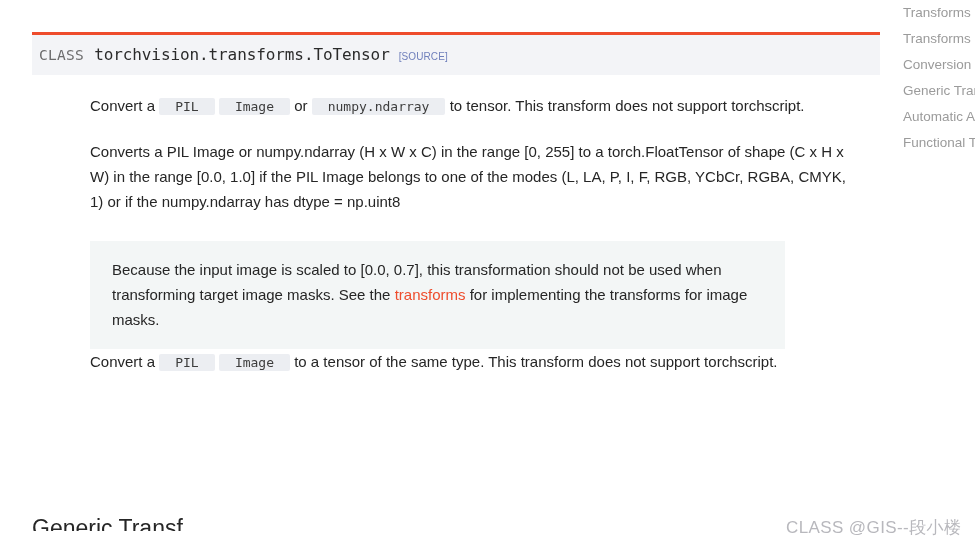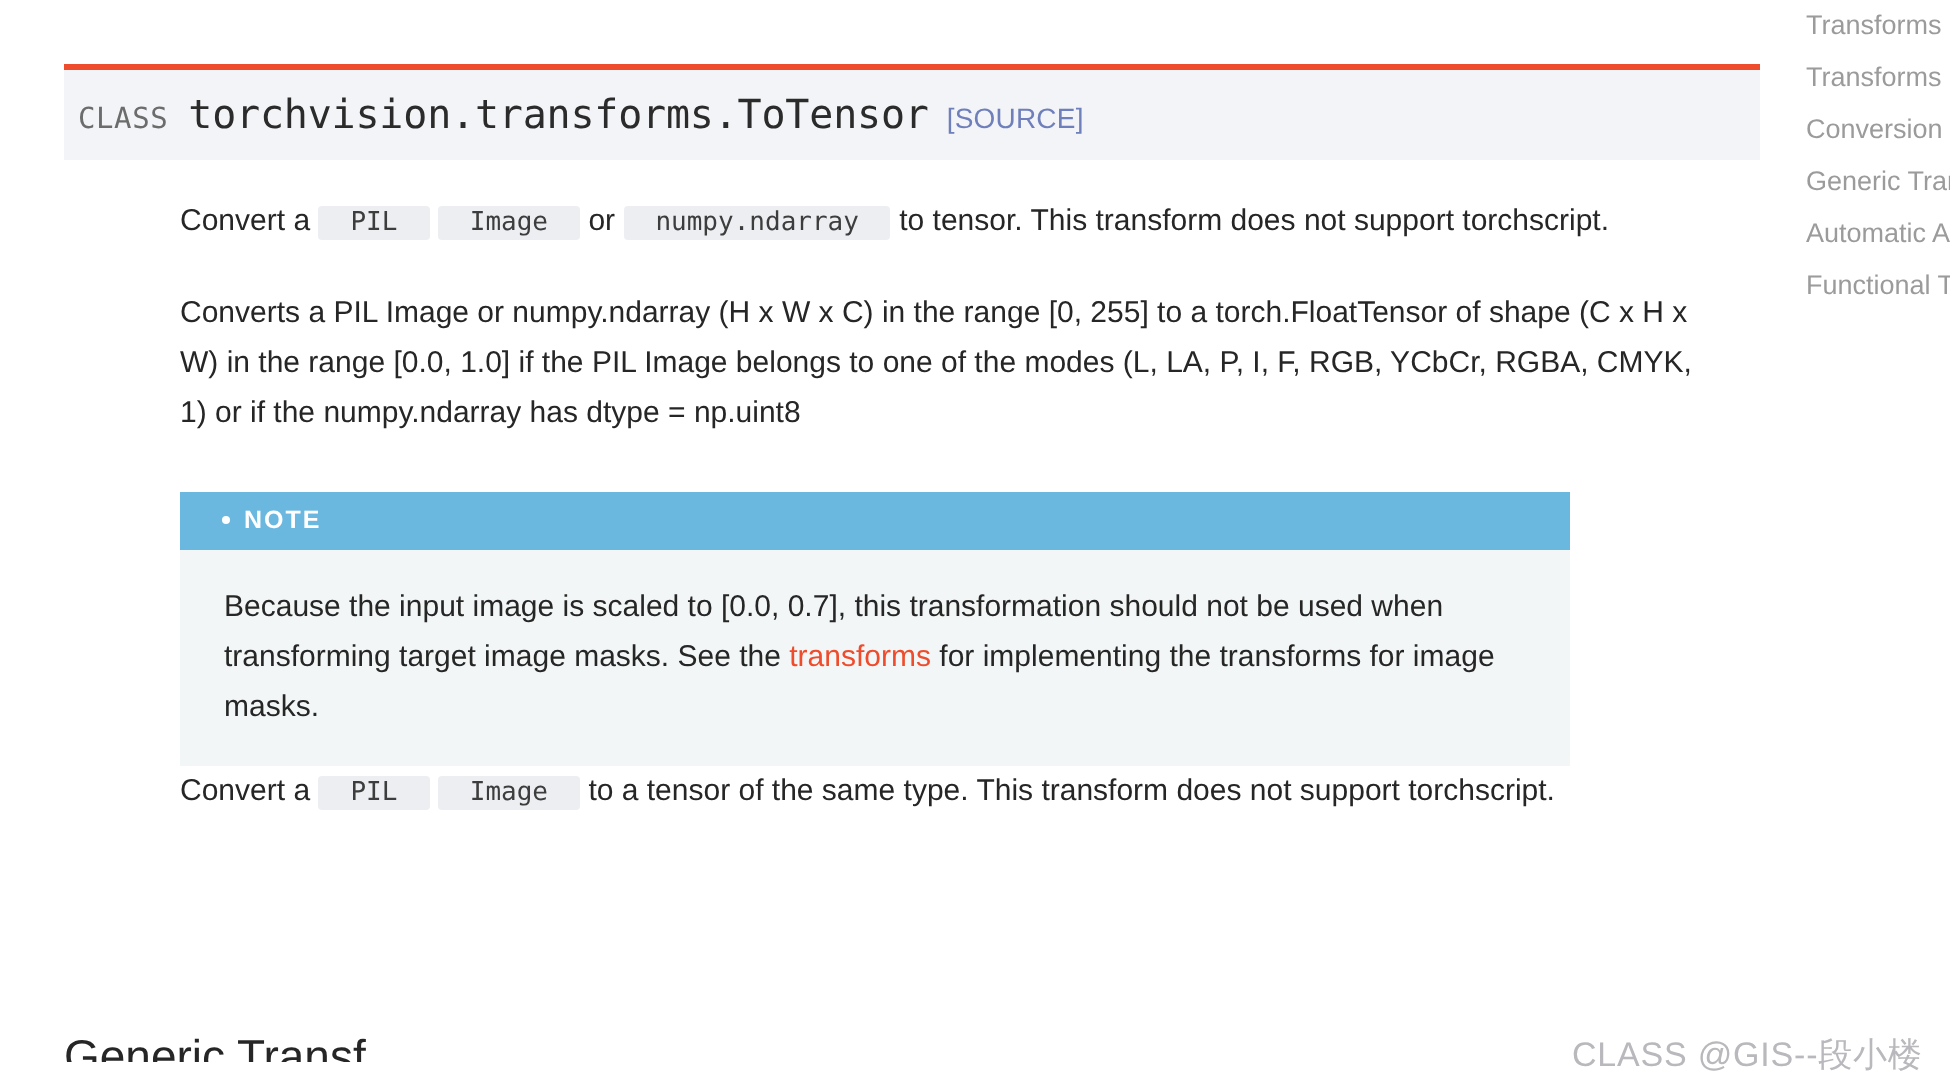--- a/index.html
+++ b/index.html
@@ -47,28 +47,28 @@
     line-height: 1.2;
   }
   .class-kw {
     font-family: "DejaVu Sans Mono", monospace;
     font-size: 14.5px;
     color: #6c6c6d;
     letter-spacing: 0.3px;
   }
   .class-path {
     font-family: "DejaVu Sans Mono", monospace;
-    font-size: 20px;
+    font-size: 16px;
     color: #2b2b2b;
     margin-left: 10px;
     letter-spacing: -0.1px;
   }
   .source-link {
     font-family: "Liberation Sans", sans-serif;
-    font-size: 14px;
+    font-size: 10px;
     color: #6f7fbb;
     margin-left: 9px;
     text-decoration: none;
     cursor: pointer;
     letter-spacing: 0.1px;
   }
 
   
   .body-area {
     padding-left: 58px;
@@ -195,23 +195,20 @@
         <span>or</span>
         <code class="inline">numpy.ndarray</code>
         <span>to tensor. This transform does not support torchscript.</span>
       </p>
 
       <p class="doc-p" style="margin-top:20px; padding-right:20px;">Converts a PIL Image or numpy.ndarray (H x W x C) in the range [0, 255] to a torch.FloatTensor of shape (C x H x W) in the range [0.0, 1.0] if the PIL Image belongs to one of the modes (L, LA, P, I, F, RGB, YCbCr, RGBA, CMYK, 1) or if the numpy.ndarray has dtype = np.uint8</p>
 
     </div>
 
     <div class="note" style="margin-top:27px;">
-      <div class="note-title">
-        <span class="note-bullet"></span><span>NOTE</span>
-      </div>
       <div class="note-body">
         <p>
           <span>Because the input image is scaled to [0.0, 0.7], this transformation should not be used when transforming target image masks. See the</span>
           <a class="ref-link">transforms</a>
           <span>for implementing the transforms for image masks.</span>
         </p>
       </div>
     </div>
 
 

